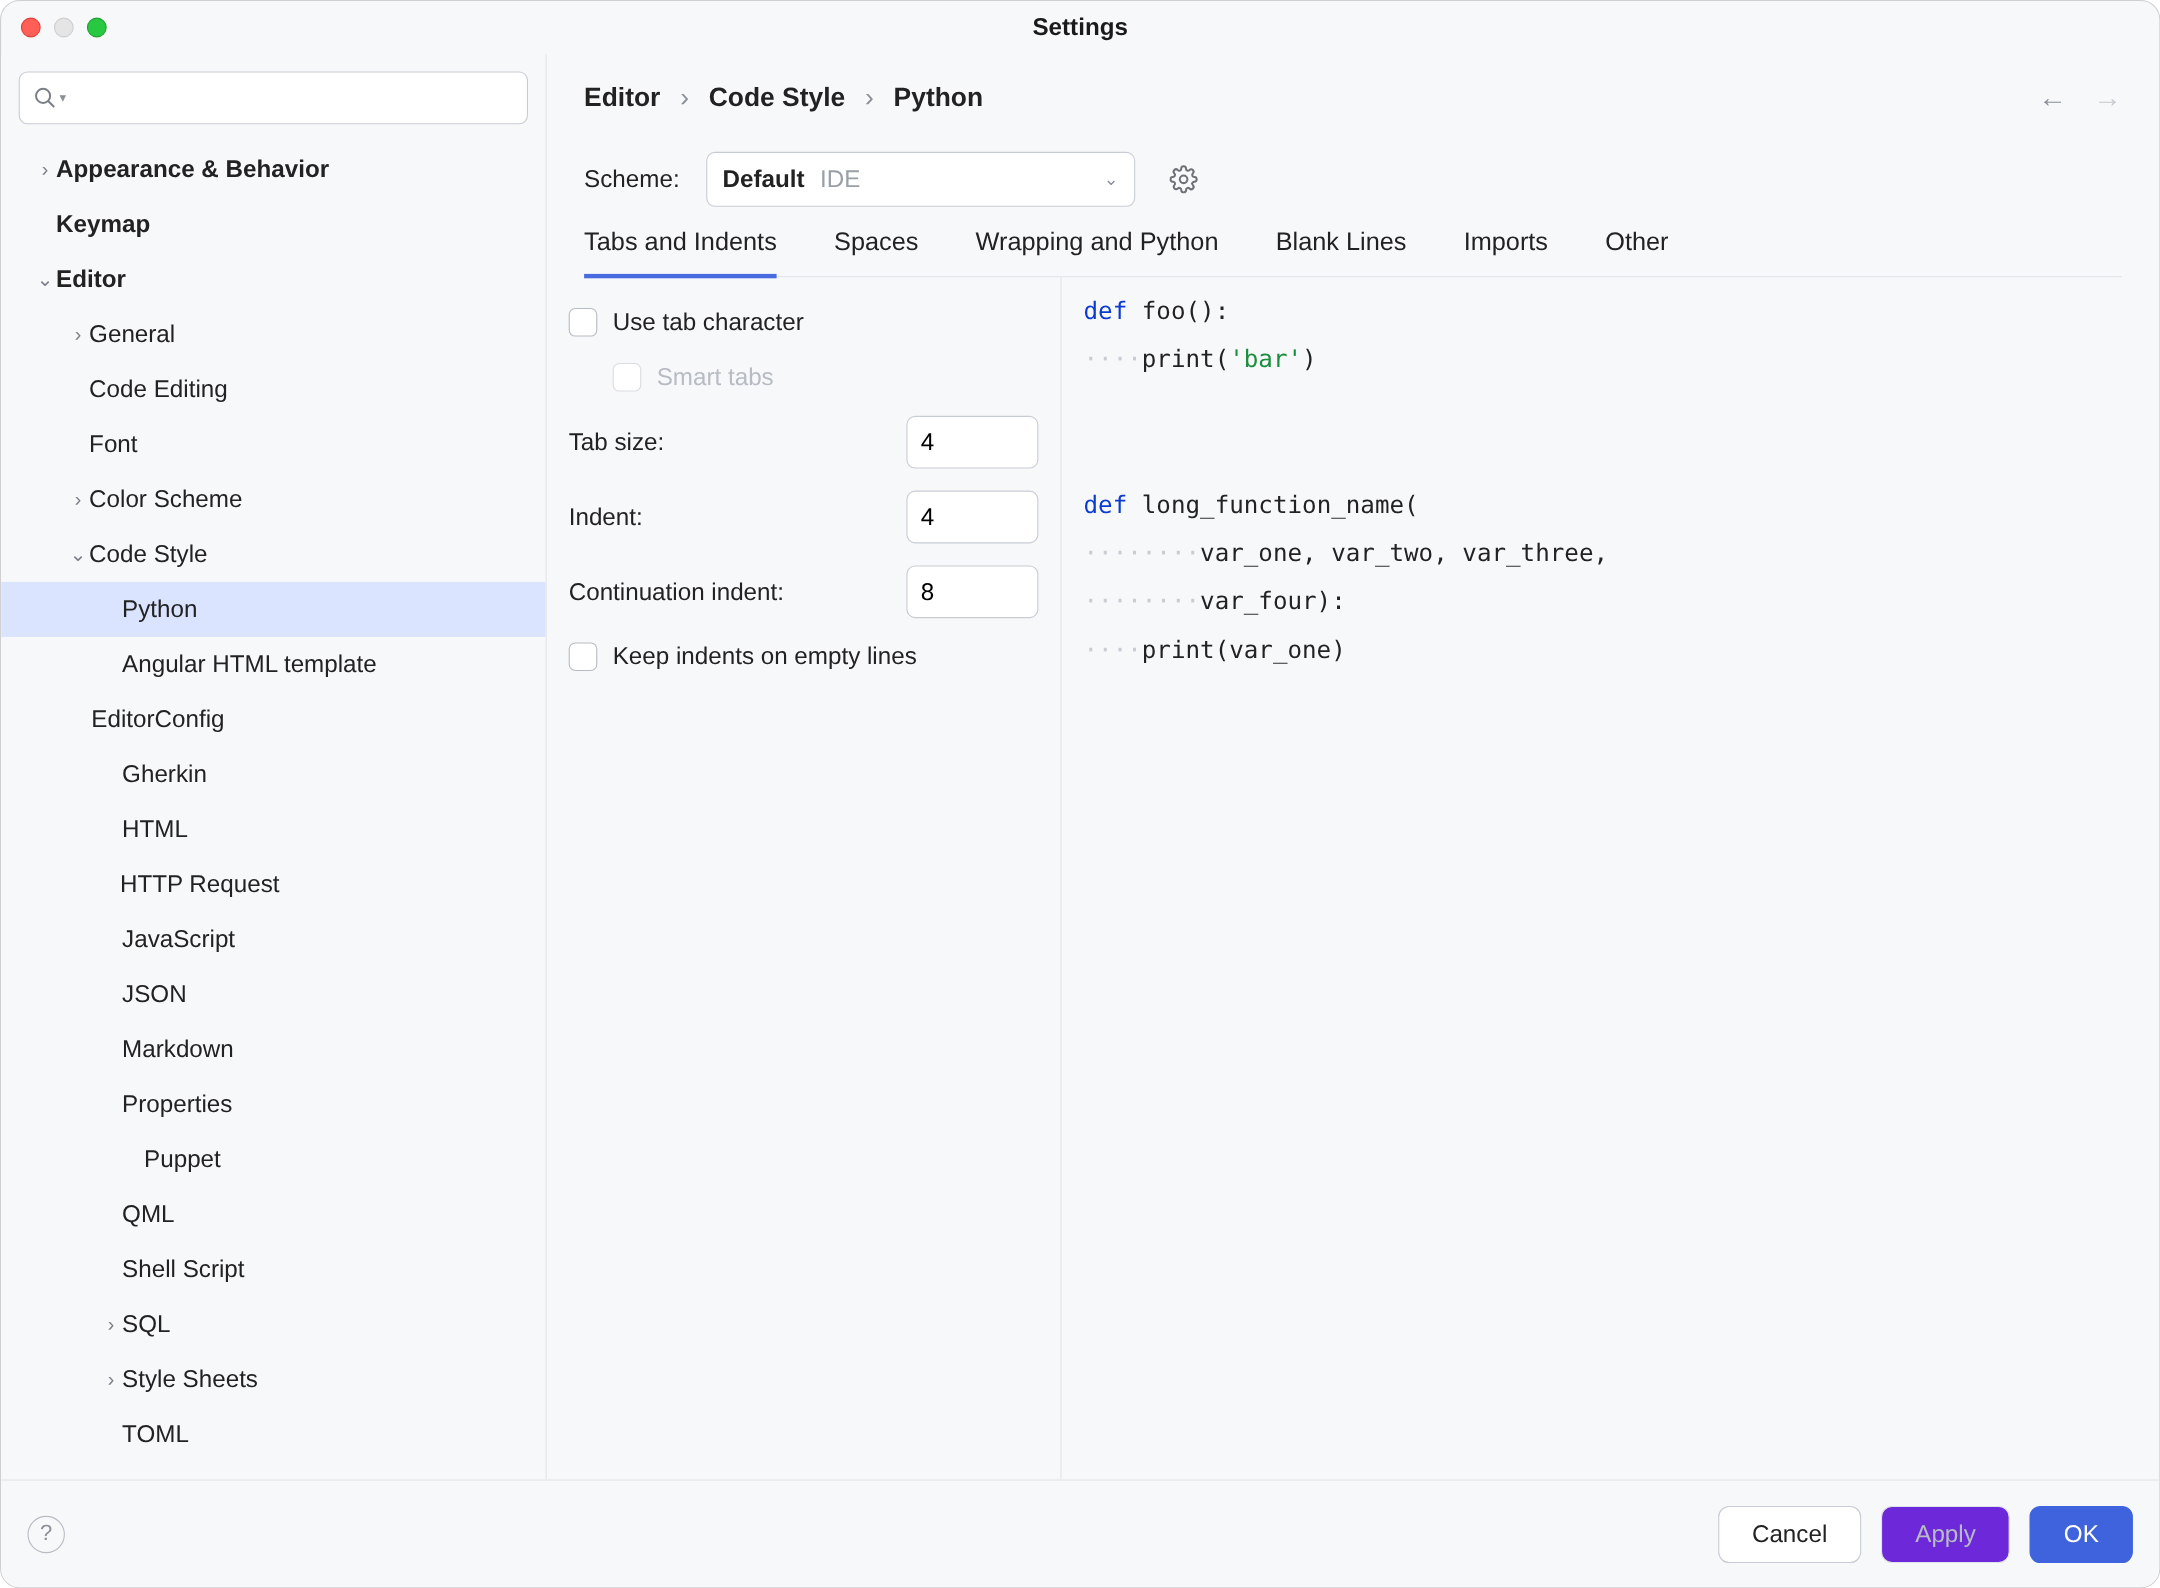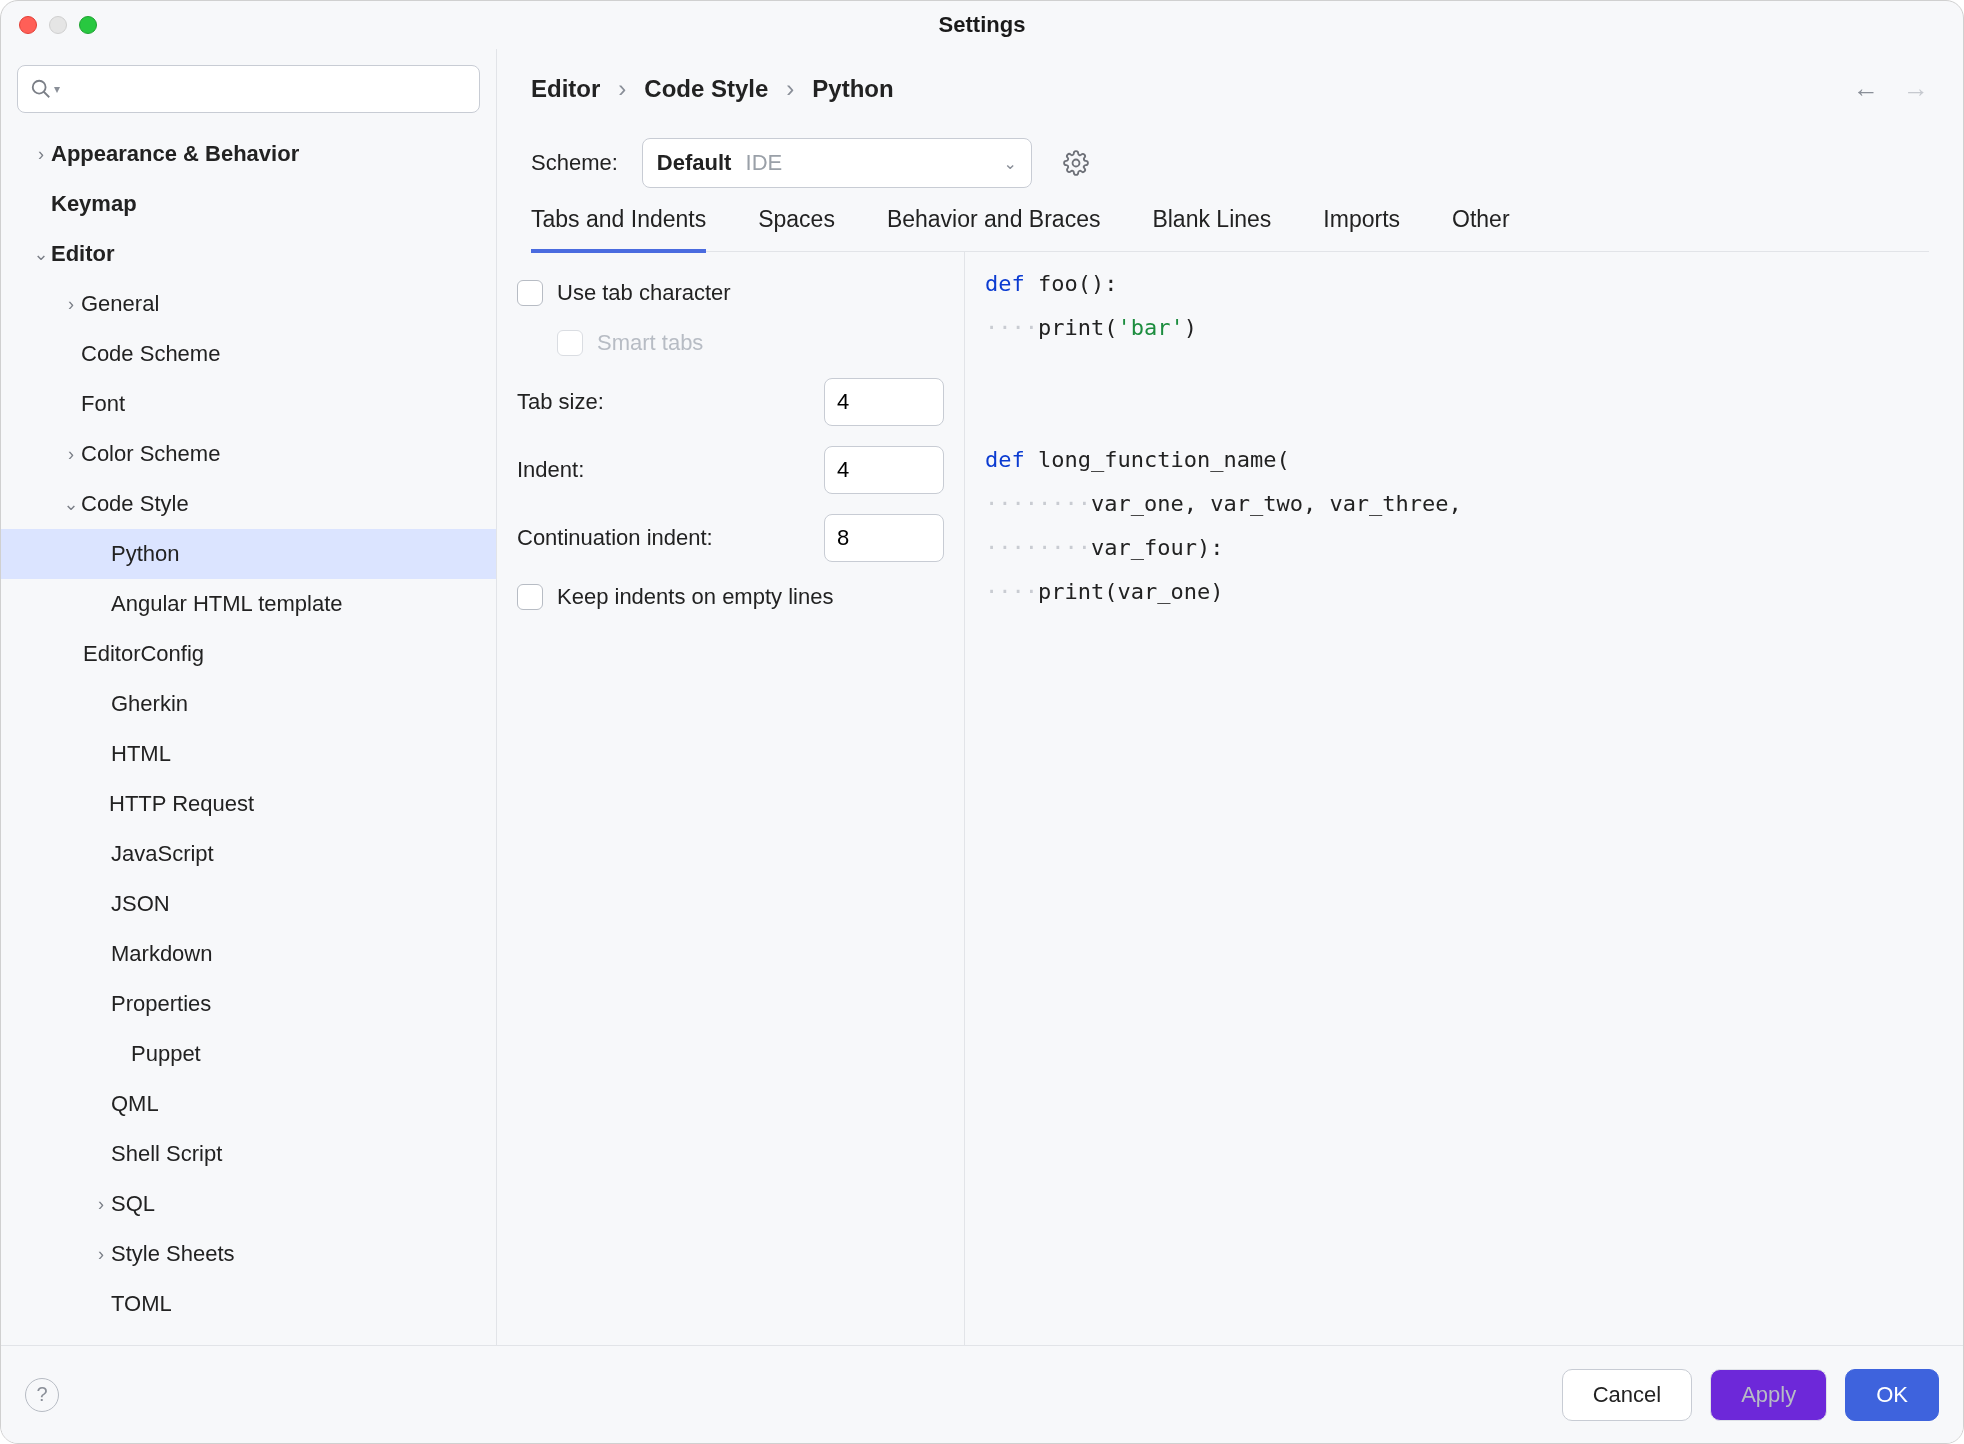--- a/index.html
+++ b/index.html
@@ -103,21 +103,21 @@
           <div class="tree-row bold" style="padding-left: 30px;">
             <span class="tree-chevron">⌄</span>
             <span class="label">Editor</span>
           </div>
           <div class="tree-row" style="padding-left: 60px;">
             <span class="tree-chevron">›</span>
             <span class="label">General</span>
           </div>
           <div class="tree-row" style="padding-left: 60px;">
             <span class="tree-chevron"></span>
-            <span class="label">Code Scheme</span>
+            <span class="label">Code Editing</span>
           </div>
           <div class="tree-row" style="padding-left: 60px;">
             <span class="tree-chevron"></span>
             <span class="label">Font</span>
           </div>
           <div class="tree-row" style="padding-left: 60px;">
             <span class="tree-chevron">›</span>
             <span class="label">Color Scheme</span>
           </div>
           <div class="tree-row" style="padding-left: 60px;">
@@ -221,21 +221,21 @@
                 <circle cx="12" cy="12" r="3.2"></circle>
                 <path d="M19.4 15a1.7 1.7 0 0 0 .34 1.87l.06.06a2 2 0 1 1-2.83 2.83l-.06-.06a1.7 1.7 0 0 0-1.87-.34 1.7 1.7 0 0 0-1 1.56V21a2 2 0 1 1-4 0v-.09a1.7 1.7 0 0 0-1-1.56 1.7 1.7 0 0 0-1.87.34l-.06.06a2 2 0 1 1-2.83-2.83l.06-.06a1.7 1.7 0 0 0 .34-1.87 1.7 1.7 0 0 0-1.56-1H3a2 2 0 1 1 0-4h.09a1.7 1.7 0 0 0 1.56-1 1.7 1.7 0 0 0-.34-1.87l-.06-.06a2 2 0 1 1 2.83-2.83l.06.06a1.7 1.7 0 0 0 1.87.34H9a1.7 1.7 0 0 0 1-1.56V3a2 2 0 1 1 4 0v.09a1.7 1.7 0 0 0 1 1.56 1.7 1.7 0 0 0 1.87-.34l.06-.06a2 2 0 1 1 2.83 2.83l-.06.06a1.7 1.7 0 0 0-.34 1.87V9a1.7 1.7 0 0 0 1.56 1H21a2 2 0 1 1 0 4h-.09a1.7 1.7 0 0 0-1.56 1z"></path>
               </svg>
           </div>
         </div>
 
 
         <div class="tabs" id="tabs">
             <div class="tab active">Tabs and Indents</div>
             <div class="tab">Spaces</div>
-            <div class="tab">Behavior and Braces</div>
+            <div class="tab">Wrapping and Python</div>
             <div class="tab">Blank Lines</div>
             <div class="tab">Imports</div>
             <div class="tab">Other</div>
           </div>
       </div>
 
       <div class="panes">
         <div class="formpane">
           <div class="row-check">
             <span class="checkbox"></span>

